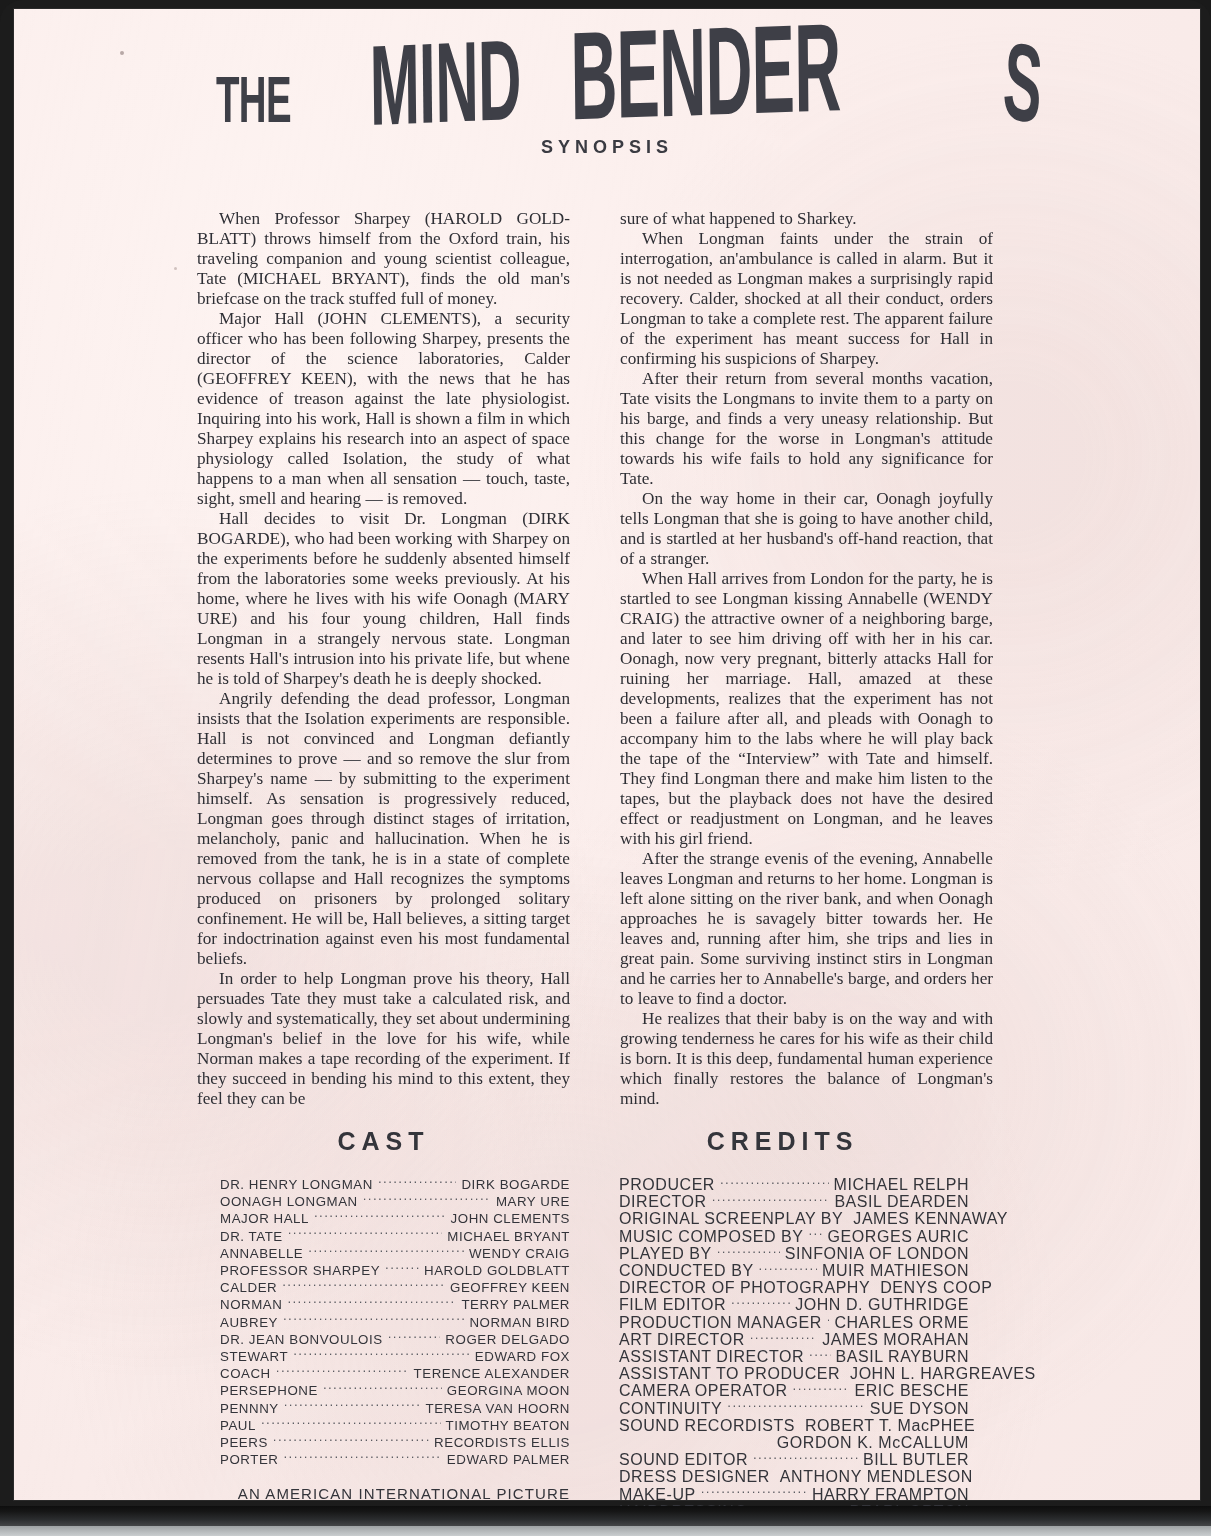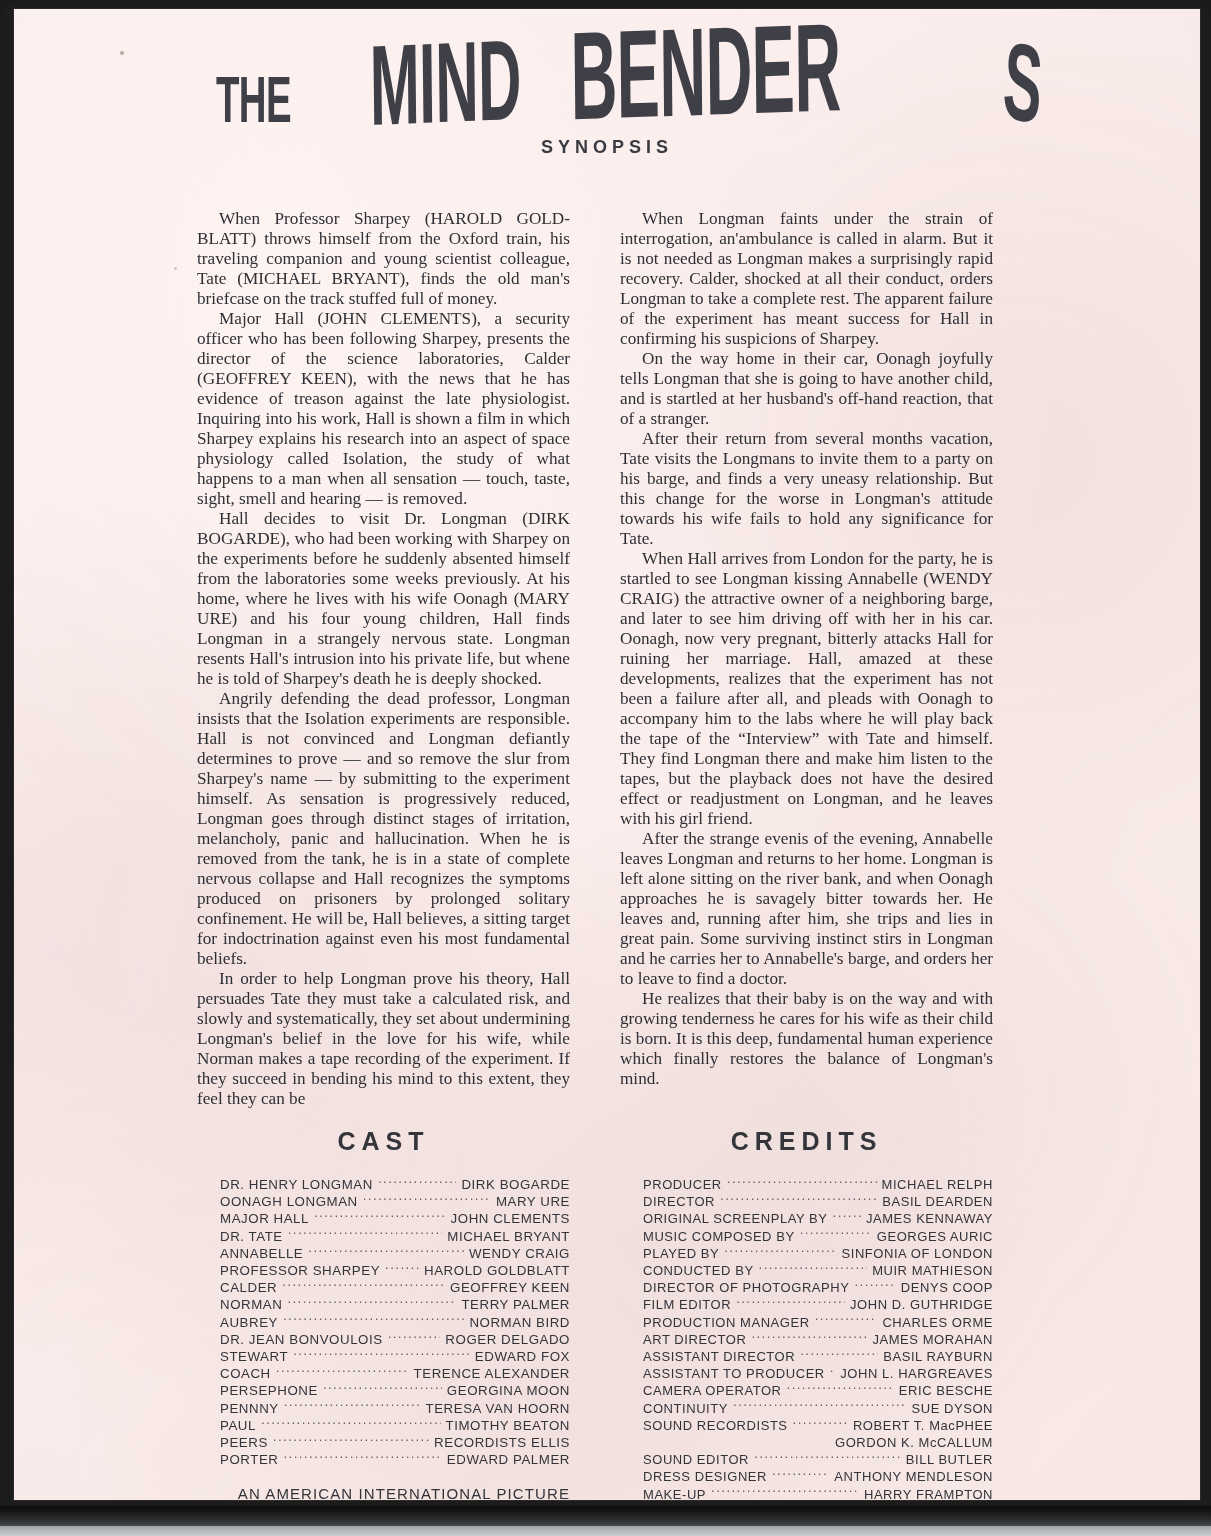--- a/index.html
+++ b/index.html
@@ -86,21 +86,21 @@
     font-family:Liberation Serif, serif;
     font-size:17.2px;
     line-height:20px;
     color:#2e2f35;
     text-indent:22px;
     hyphens:manual;
   }
   .bcol p.noind{text-indent:0;}
 
   
-  #lists{position:absolute;left:183px;right:183px;top:1118px;display:flex;gap:50px;}
+  #lists{position:absolute;left:183px;right:183px;top:1118px;display:flex;gap:26px;}
   .lcol{width:373px;}
   .lhead{
     font-family:"Liberation Sans",sans-serif;font-weight:bold;
     font-size:25px;letter-spacing:6px;color:#34353b;
     text-align:center;margin-bottom:20px;
   }
   .lrow{
     display:flex;align-items:baseline;
     font-family:"Liberation Sans",sans-serif;
     font-size:13.3px;letter-spacing:.55px;color:#33343a;
@@ -114,21 +114,21 @@
     position:relative;
   }
   .ldots:after{
     content:"........................................................................................................";
     position:absolute;left:0;right:0;bottom:2px;
     font-family:"Liberation Sans",sans-serif;font-size:13.3px;letter-spacing:1.4px;
     color:#5a5b61;white-space:nowrap;overflow:hidden;
   }
   .lname{flex:0 0 auto;}
   .lrow.cont{justify-content:flex-end;}
-  .credits .lrow{font-size:13px;}
+  .credits .lrow{font-size:16px;}
   .lfoot{
     font-family:"Liberation Sans",sans-serif;
     font-size:15px;letter-spacing:1.1px;color:#33343a;
     text-align:right;line-height:21px;
   }
   #cast-foot{margin-top:15px;}
 
   
   #watermark{
     position:absolute;left:0;right:0;bottom:2px;text-align:center;
@@ -168,23 +168,24 @@
 
     <div id="body-cols">
       <div class="bcol" id="col-left">
           <p>When Professor Sharpey (HAROLD GOLD-BLATT) throws himself from the Oxford train, his traveling companion and young scientist colleague, Tate (MICHAEL BRYANT), finds the old man's briefcase on the track stuffed full of money.</p>
           <p>Major Hall (JOHN CLEMENTS), a security officer who has been following Sharpey, presents the director of the science laboratories, Calder (GEOFFREY KEEN), with the news that he has evidence of treason against the late physiologist. Inquiring into his work, Hall is shown a film in which Sharpey explains his research into an aspect of space physiology called Isolation, the study of what happens to a man when all sensation — touch, taste, sight, smell and hearing — is removed.</p>
           <p>Hall decides to visit Dr. Longman (DIRK BOGARDE), who had been working with Sharpey on the experiments before he suddenly absented himself from the laboratories some weeks previously. At his home, where he lives with his wife Oonagh (MARY URE) and his four young children, Hall finds Longman in a strangely nervous state. Longman resents Hall's intrusion into his private life, but whene he is told of Sharpey's death he is deeply shocked.</p>
           <p>Angrily defending the dead professor, Longman insists that the Isolation experiments are responsible. Hall is not convinced and Longman defiantly determines to prove — and so remove the slur from Sharpey's name — by submitting to the experiment himself. As sensation is progressively reduced, Longman goes through distinct stages of irritation, melancholy, panic and hallucination. When he is removed from the tank, he is in a state of complete nervous collapse and Hall recognizes the symptoms produced on prisoners by prolonged solitary confinement. He will be, Hall believes, a sitting target for indoctrination against even his most fundamental beliefs.</p>
           <p>In order to help Longman prove his theory, Hall persuades Tate they must take a calculated risk, and slowly and systematically, they set about undermining Longman's belief in the love for his wife, while Norman makes a tape recording of the experiment. If they succeed in bending his mind to this extent, they feel they can be</p>
         </div>
       <div class="bcol" id="col-right">
+          <p class="noind">sure of what happened to Sharkey.</p>
           <p>When Longman faints under the strain of interrogation, an'ambulance is called in alarm. But it is not needed as Longman makes a surprisingly rapid recovery. Calder, shocked at all their conduct, orders Longman to take a complete rest. The apparent failure of the experiment has meant success for Hall in confirming his suspicions of Sharpey.</p>
+          <p>After their return from several months vacation, Tate visits the Longmans to invite them to a party on his barge, and finds a very uneasy relationship. But this change for the worse in Longman's attitude towards his wife fails to hold any significance for Tate.</p>
           <p>On the way home in their car, Oonagh joyfully tells Longman that she is going to have another child, and is startled at her husband's off-hand reaction, that of a stranger.</p>
-          <p>After their return from several months vacation, Tate visits the Longmans to invite them to a party on his barge, and finds a very uneasy relationship. But this change for the worse in Longman's attitude towards his wife fails to hold any significance for Tate.</p>
           <p>When Hall arrives from London for the party, he is startled to see Longman kissing Annabelle (WENDY CRAIG) the attractive owner of a neighboring barge, and later to see him driving off with her in his car. Oonagh, now very pregnant, bitterly attacks Hall for ruining her marriage. Hall, amazed at these developments, realizes that the experiment has not been a failure after all, and pleads with Oonagh to accompany him to the labs where he will play back the tape of the “Interview” with Tate and himself. They find Longman there and make him listen to the tapes, but the playback does not have the desired effect or readjustment on Longman, and he leaves with his girl friend.</p>
           <p>After the strange evenis of the evening, Annabelle leaves Longman and returns to her home. Longman is left alone sitting on the river bank, and when Oonagh approaches he is savagely bitter towards her. He leaves and, running after him, she trips and lies in great pain. Some surviving instinct stirs in Longman and he carries her to Annabelle's barge, and orders her to leave to find a doctor.</p>
           <p>He realizes that their baby is on the way and with growing tenderness he cares for his wife as their child is born. It is this deep, fundamental human experience which finally restores the balance of Longman's mind.</p>
         </div>
     </div>
 
     <div id="lists">
       <div class="lcol">
         <div class="lhead">CAST</div>
         <div id="cast-rows">

